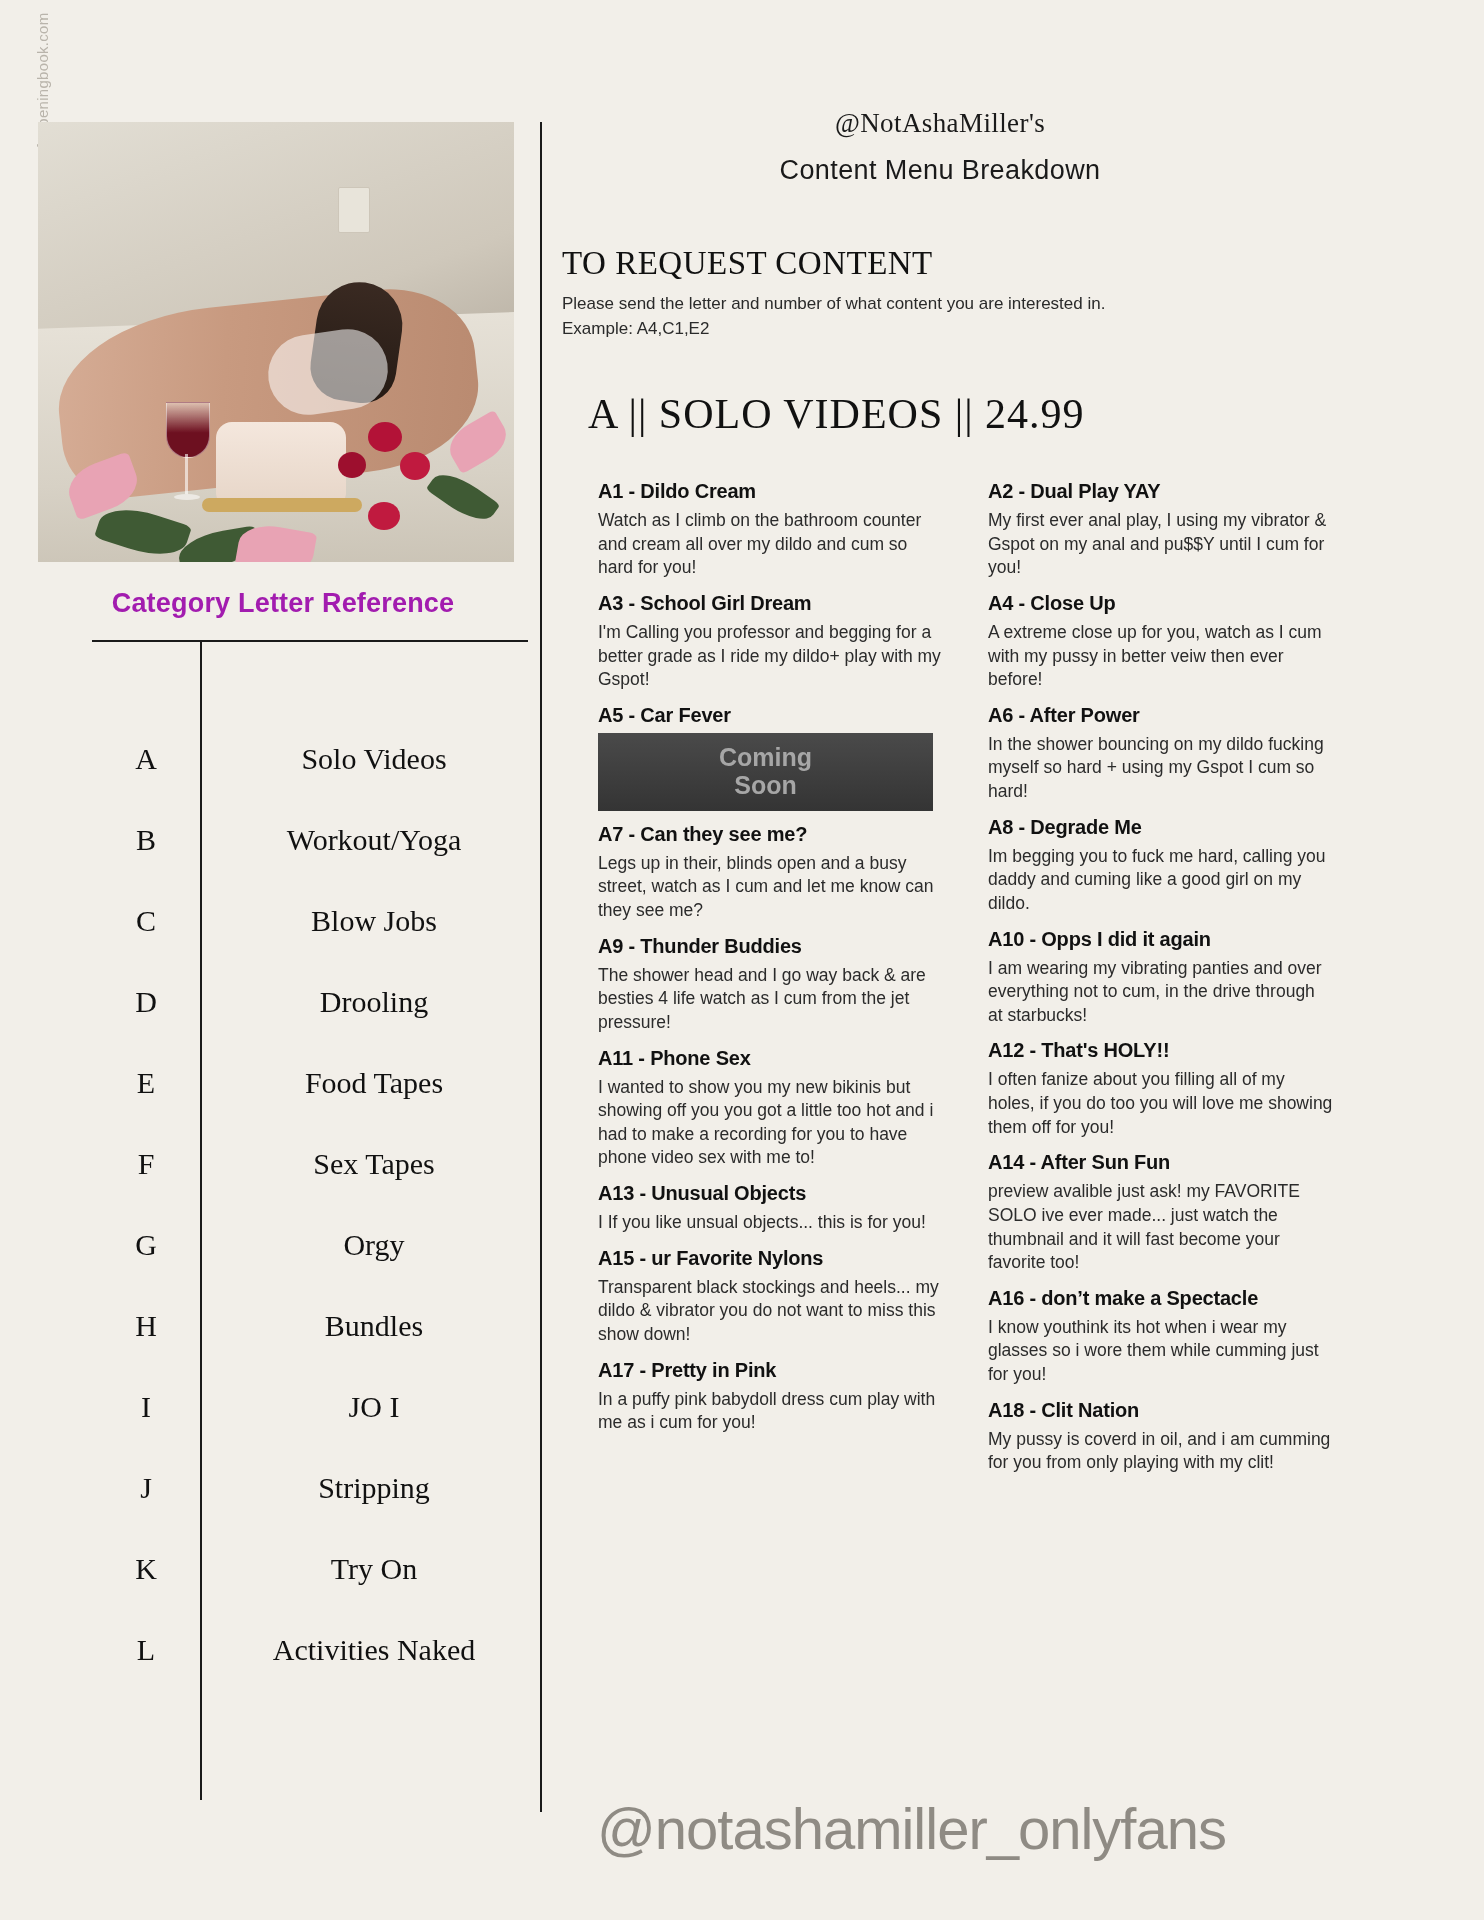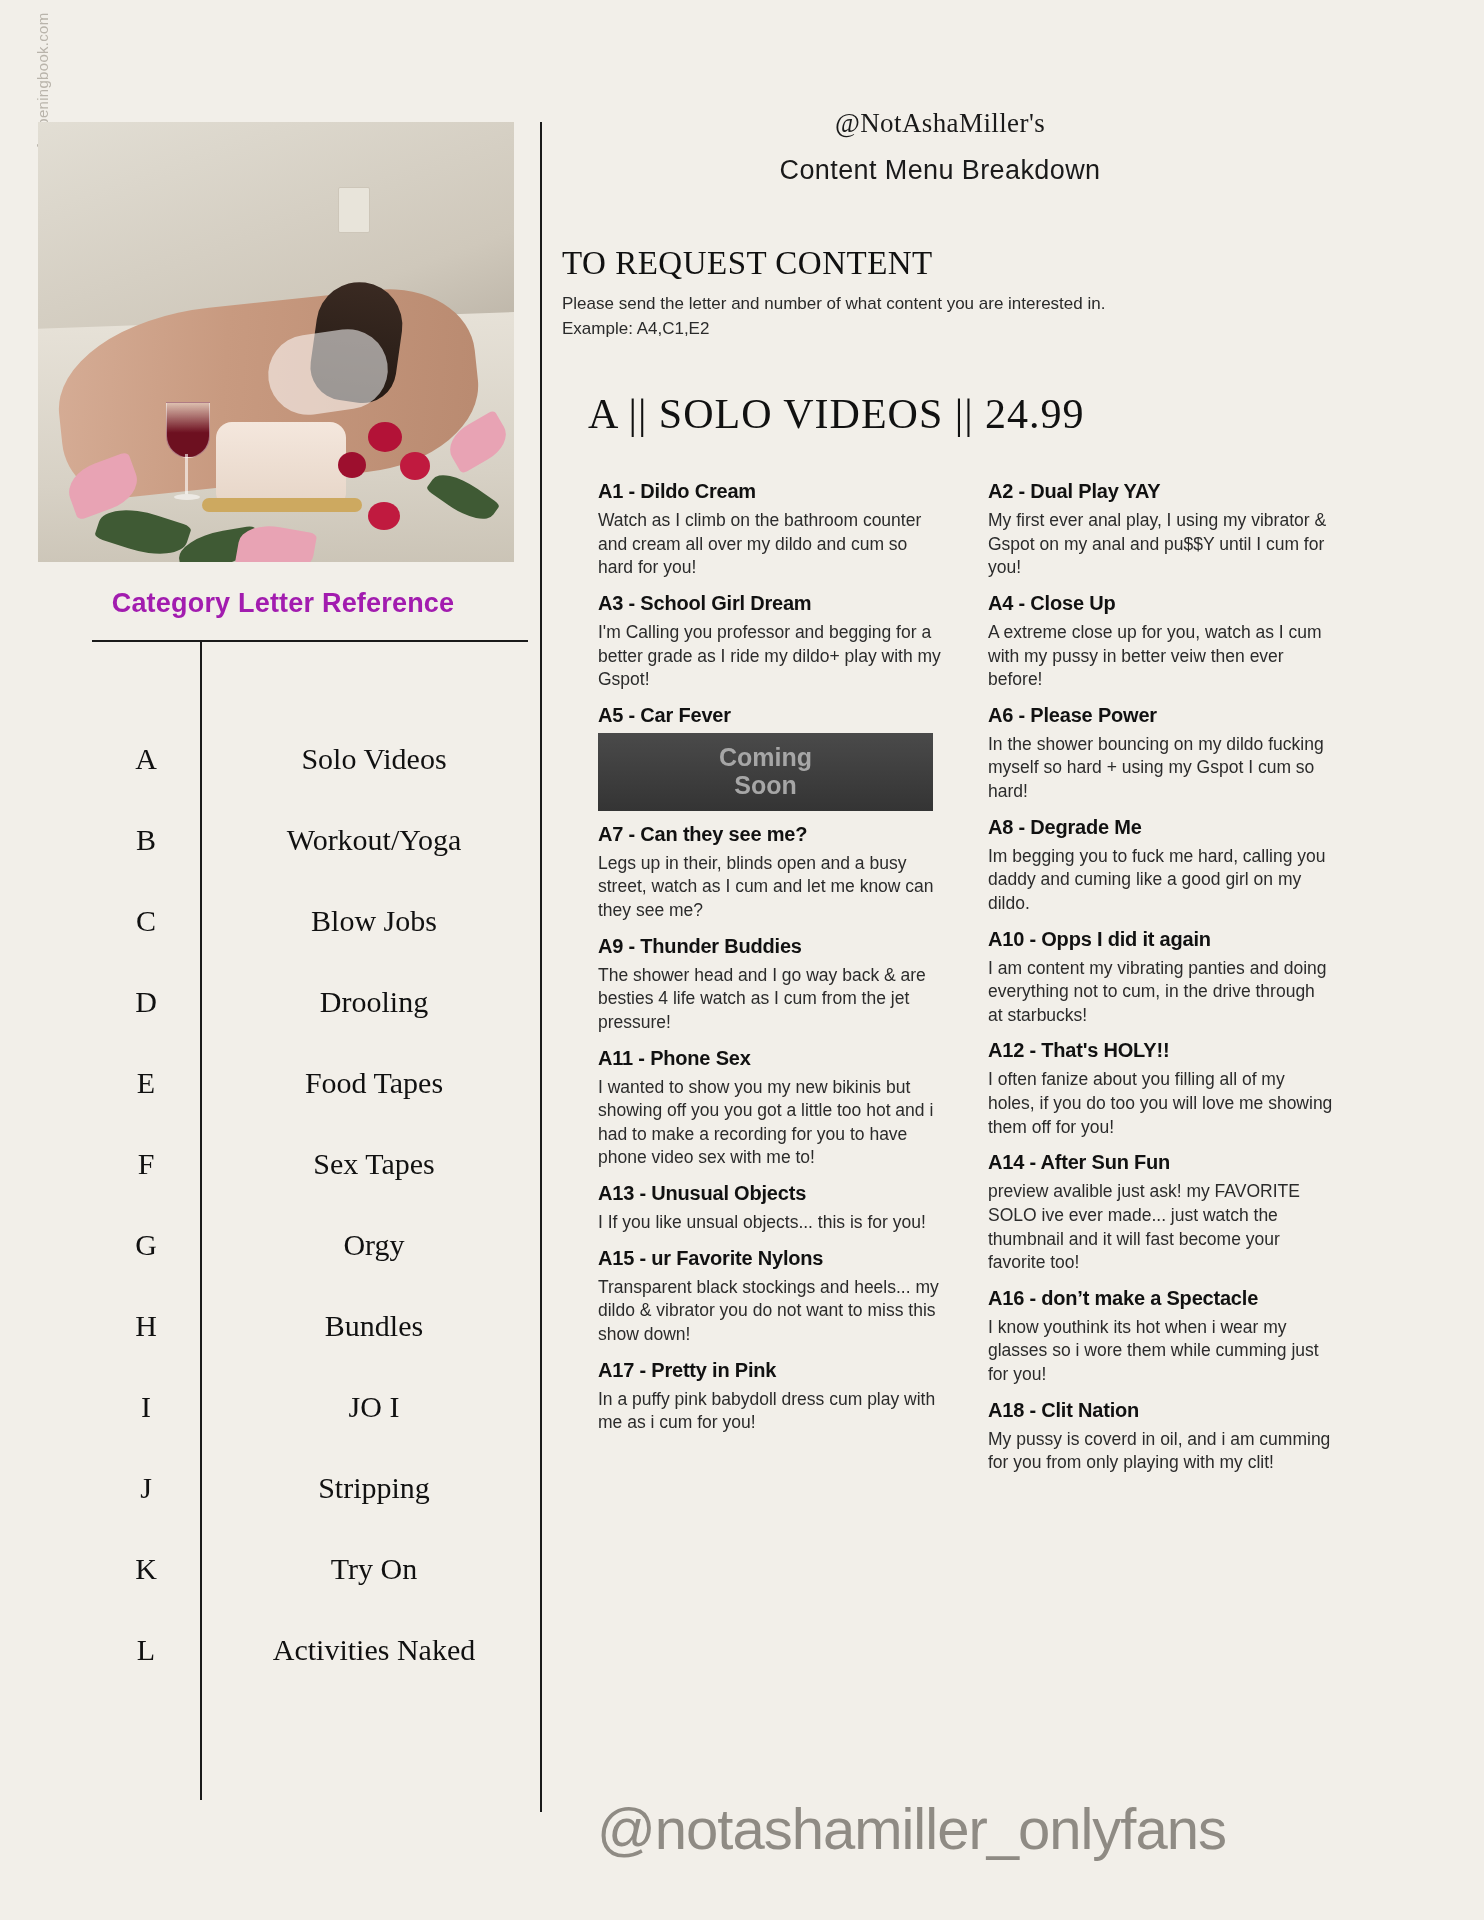--- a/index.html
+++ b/index.html
@@ -409,30 +409,30 @@
   <div class="col col-right">
     <div class="item">
       <p class="item-title">A2 - Dual Play YAY</p>
       <p class="item-desc">My first ever anal play, I using my vibrator &amp; Gspot on my anal and pu$$Y until I cum for you!</p>
     </div>
     <div class="item">
       <p class="item-title">A4 - Close Up</p>
       <p class="item-desc">A extreme close up for you, watch as I cum with my pussy in better veiw then ever before!</p>
     </div>
     <div class="item">
-      <p class="item-title">A6 - Please Power</p>
+      <p class="item-title">A6 - After Power</p>
       <p class="item-desc">In the shower bouncing on my dildo fucking myself so hard + using my Gspot I cum so hard!</p>
     </div>
     <div class="item">
       <p class="item-title">A8 - Degrade Me</p>
       <p class="item-desc">Im begging you to fuck me hard, calling you daddy and cuming like a good girl on my dildo.</p>
     </div>
     <div class="item">
       <p class="item-title">A10 - Opps I did it again</p>
-      <p class="item-desc">I am content my vibrating panties and doing everything not to cum, in the drive through at starbucks!</p>
+      <p class="item-desc">I am wearing my vibrating panties and over everything not to cum, in the drive through at starbucks!</p>
     </div>
     <div class="item">
       <p class="item-title">A12 - That's HOLY!!</p>
       <p class="item-desc">I often fanize about you filling all of my holes, if you do too you will love me showing them off for you!</p>
     </div>
     <div class="item">
       <p class="item-title">A14 - After Sun Fun</p>
       <p class="item-desc">preview avalible just ask! my FAVORITE SOLO ive ever made... just watch the thumbnail and it will fast become your favorite too!</p>
     </div>
     <div class="item">

